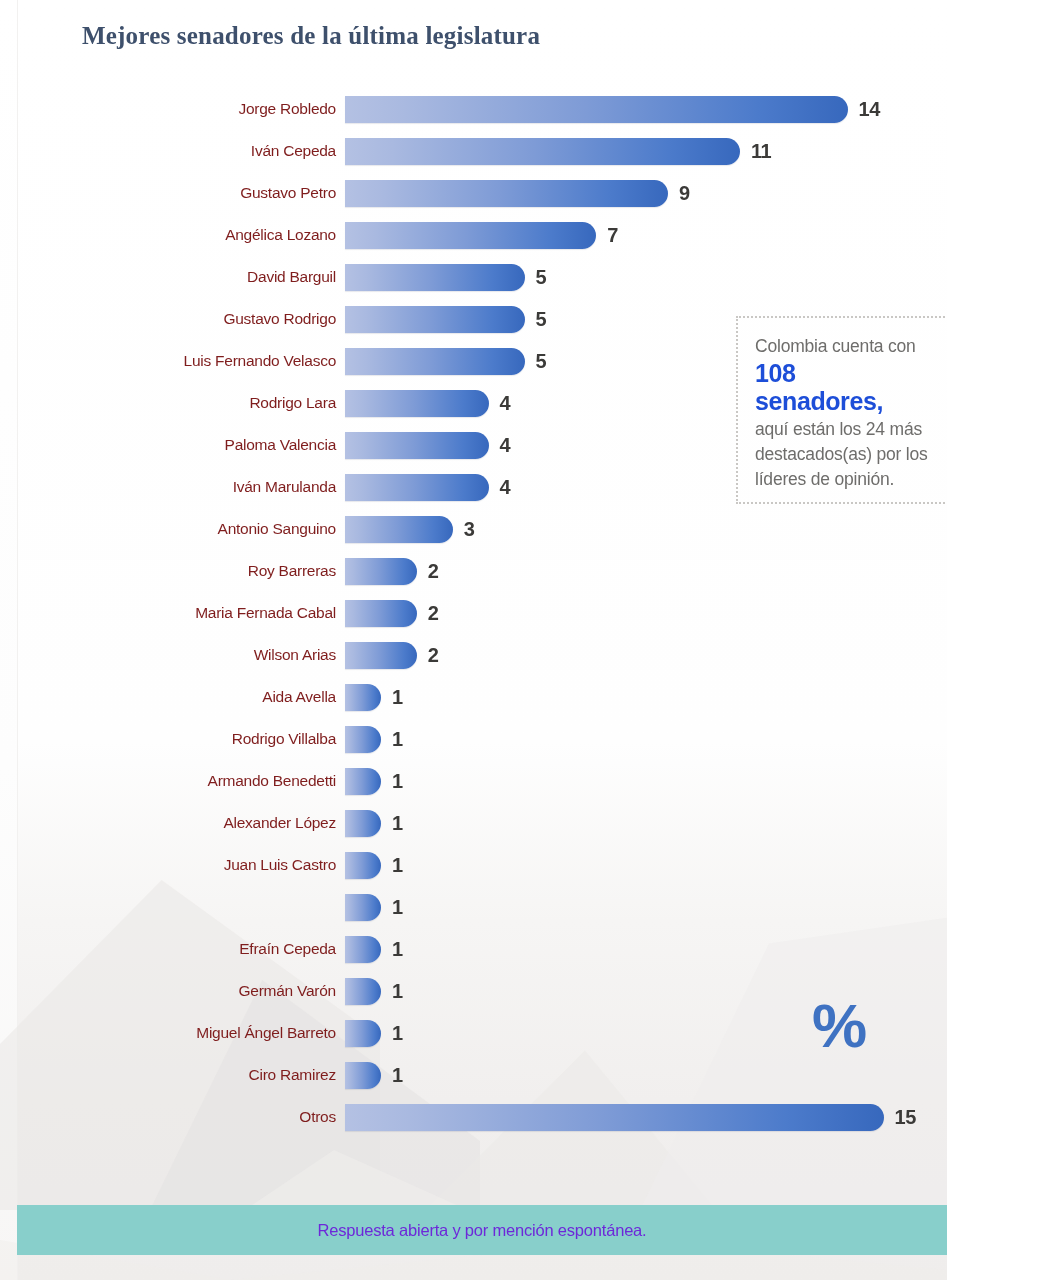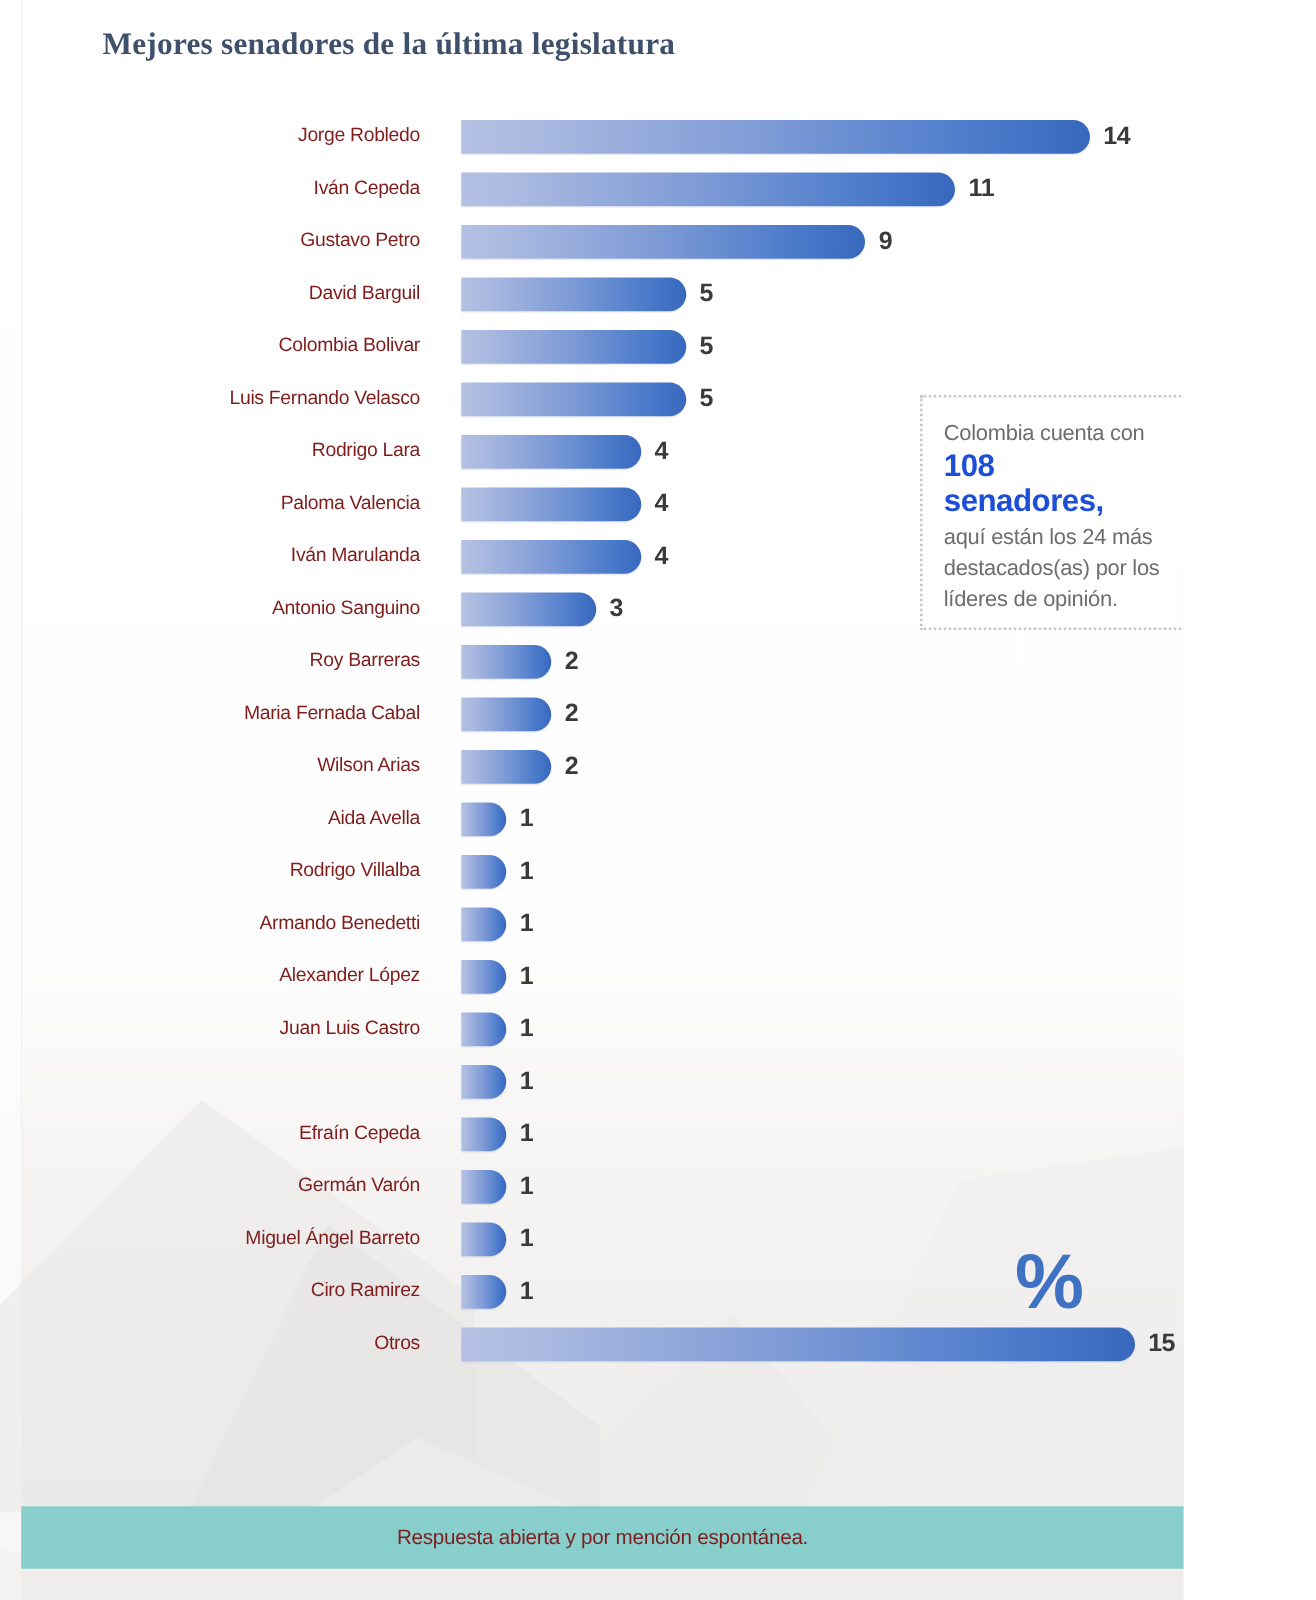--- a/index.html
+++ b/index.html
@@ -114,21 +114,20 @@
     font-family: "Liberation Sans", sans-serif;
     letter-spacing: -0.25px;
     white-space: nowrap;
   }
   .bar-wrap {
     position: absolute;
     left: 345px;
     height: 100%;
     display: flex;
     align-items: center;
-    margin-left: 24px;
   }
   .bar {
     height: 27px;
     background: linear-gradient(90deg, #b4c1e3 0%, #a9b9e0 12%, #7e9bd6 48%, #4c7bcb 82%, #3768bd 100%);
     border-radius: 0 14px 14px 0;
     box-shadow: 0 1px 1px rgba(120,130,150,.18);
   }
   .bar-value {
     margin-left: 11px;
     font-size: 20px;
@@ -186,21 +185,21 @@
     right: 0;
     top: 1205px;
     height: 50px;
     background: #88cfcb;
     display: flex;
     align-items: center;
     justify-content: center;
   }
   .footer-text {
     font-size: 16.5px;
-    color: #7f1d1d;
+    color: #6d28d9;
     letter-spacing: -0.2px;
   }
 </style>
 </head>
 <body>
 
 <div id="page">
 
   <div class="bg-base"></div>
   <div class="bg-left-strip"></div>
@@ -229,28 +228,35 @@
         </div>
       </div>
       <div class="row">
         <div class="row-label">Gustavo Petro</div>
         <div class="bar-wrap">
           <div class="bar" style="width: 323.1px;"></div>
           <div class="bar-value">9</div>
         </div>
       </div>
       <div class="row">
+        <div class="row-label">Angélica Lozano</div>
+        <div class="bar-wrap">
+          <div class="bar" style="width: 251.3px;"></div>
+          <div class="bar-value">7</div>
+        </div>
+      </div>
+      <div class="row">
         <div class="row-label">David Barguil</div>
         <div class="bar-wrap">
           <div class="bar" style="width: 179.5px;"></div>
           <div class="bar-value">5</div>
         </div>
       </div>
       <div class="row">
-        <div class="row-label">Colombia Bolivar</div>
+        <div class="row-label">Gustavo Rodrigo</div>
         <div class="bar-wrap">
           <div class="bar" style="width: 179.5px;"></div>
           <div class="bar-value">5</div>
         </div>
       </div>
       <div class="row">
         <div class="row-label">Luis Fernando Velasco</div>
         <div class="bar-wrap">
           <div class="bar" style="width: 179.5px;"></div>
           <div class="bar-value">5</div>

